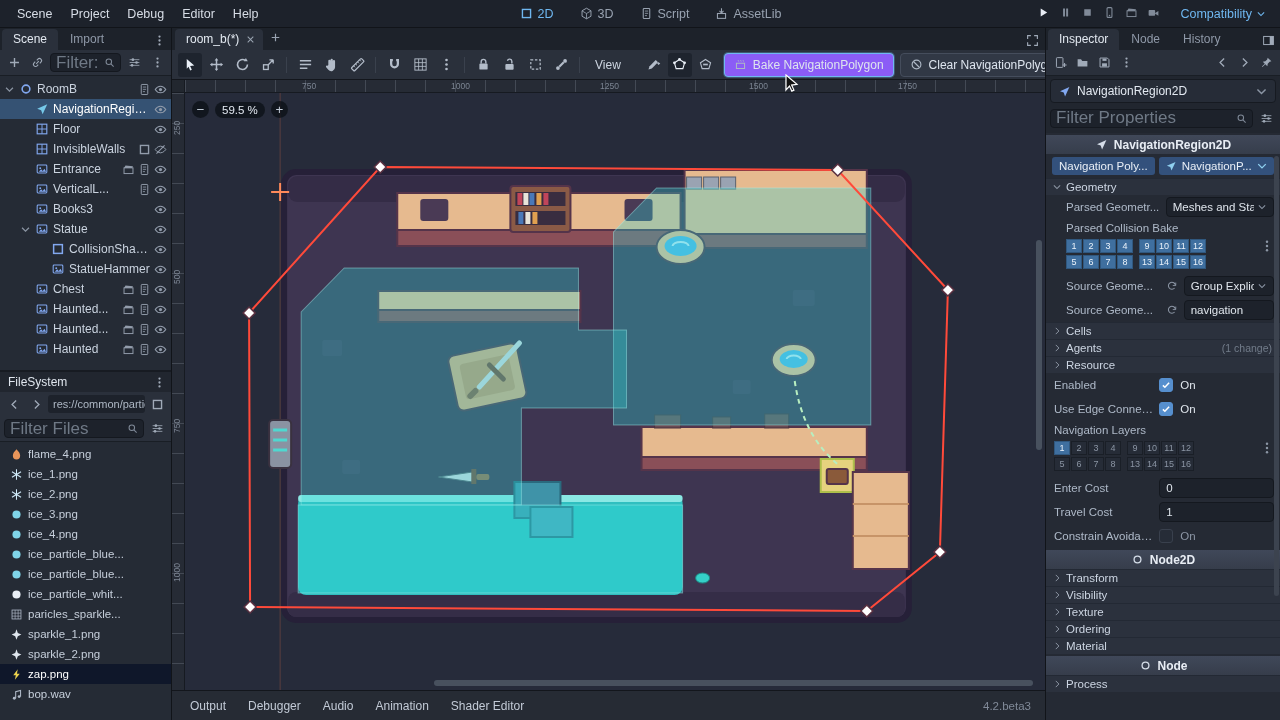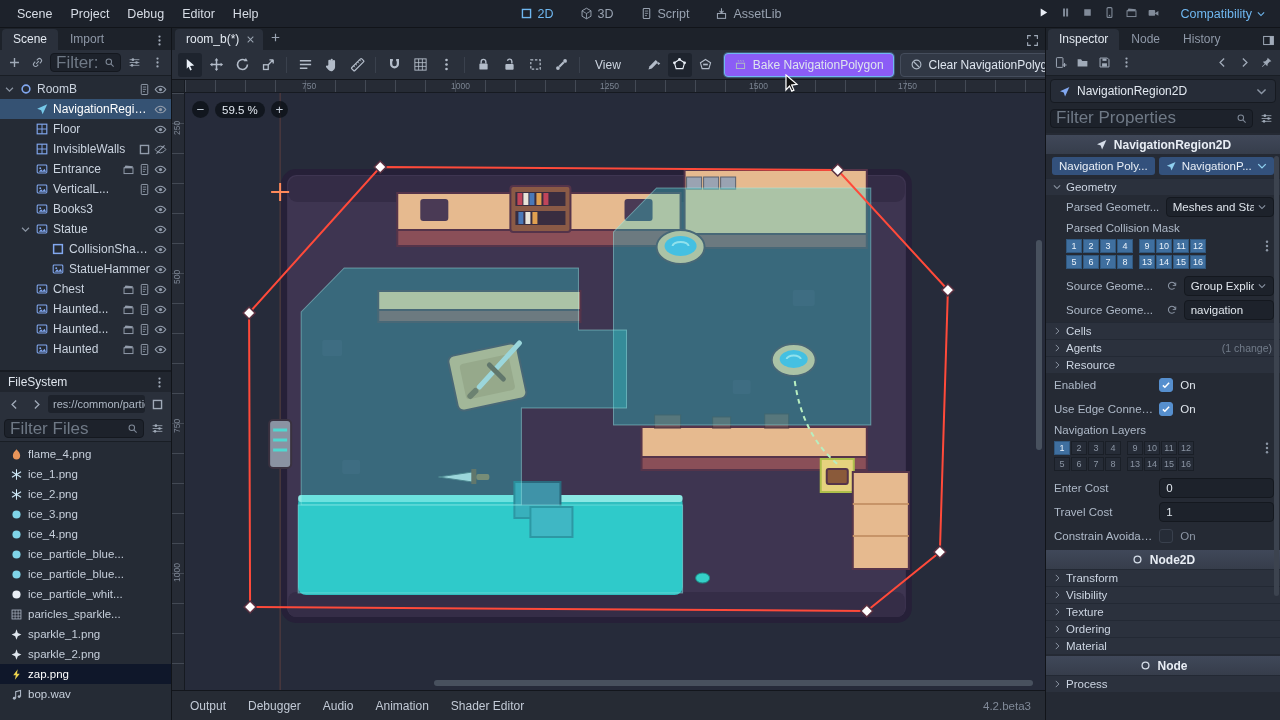--- a/index.html
+++ b/index.html
@@ -1241,21 +1241,21 @@
           </div>
           <div class="prow" style="padding-left:20px">
             <span class="pl">Parsed Geometr...</span>
             <span class="pv dd">
               <span class="ddt">Meshes and Sta...</span>
               <svg class="ic dd-ar" viewBox="0 0 16 16">
                 <use href="#i-chev-d"></use>
               </svg>
             </span>
           </div>
-          <div class="plabel-row" style="padding-left:20px">Parsed Collision Mask</div>
+          <div class="plabel-row" style="padding-left:20px">Parsed Collision Bake</div>
           <div class="maskrow" style="padding-left:20px">
             <div class="mask">
               <div class="mr">
                 <span class="mc on ">1</span>
                 <span class="mc on ">2</span>
                 <span class="mc on ">3</span>
                 <span class="mc on ">4</span>
                 <span class="mc on gap">9</span>
                 <span class="mc on ">10</span>
                 <span class="mc on ">11</span>

